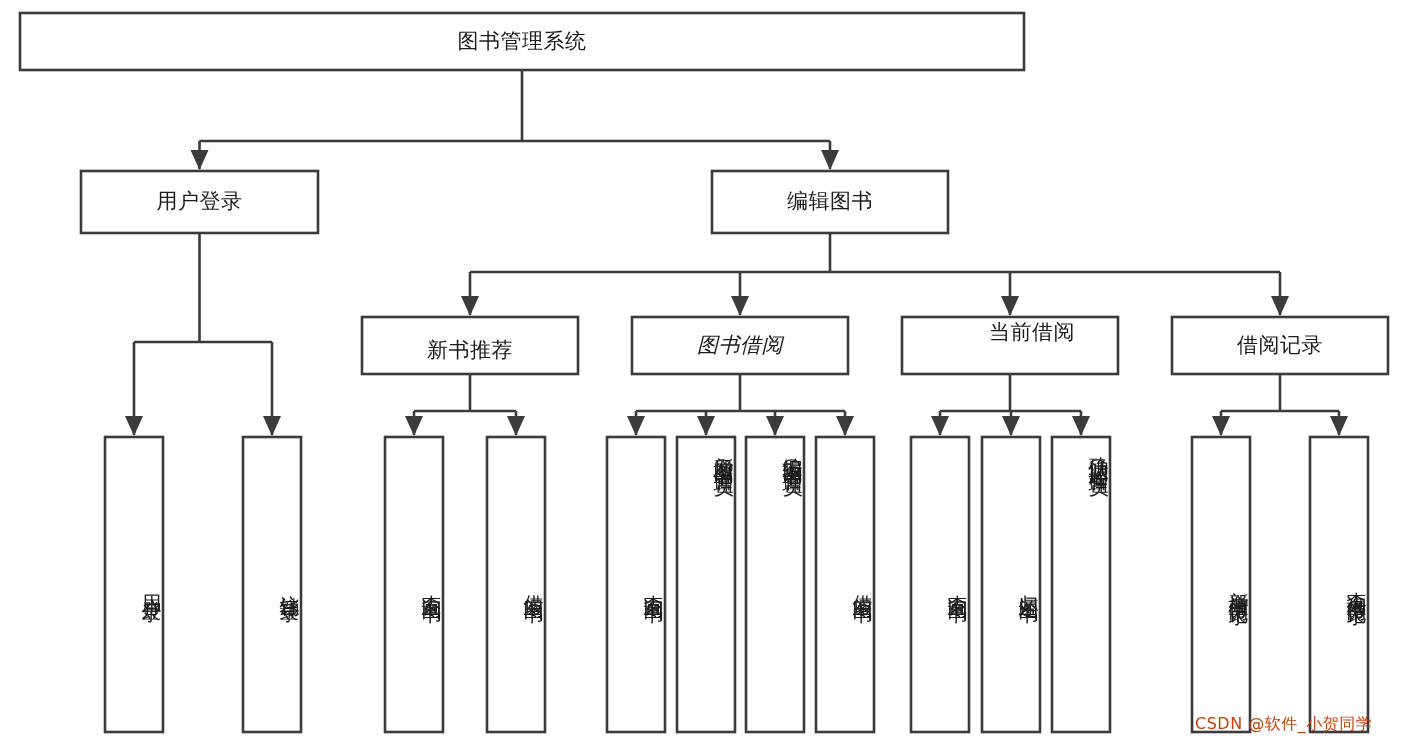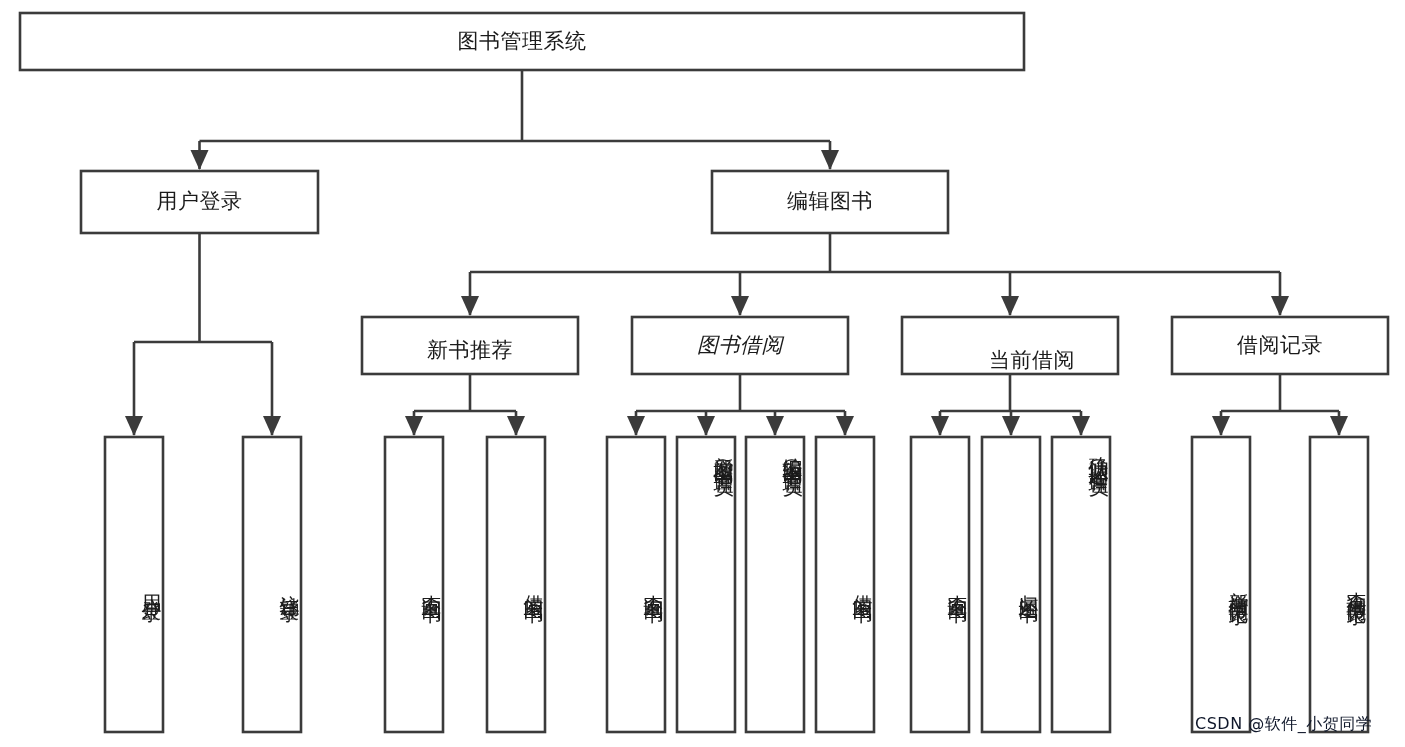--- a/index.html
+++ b/index.html
@@ -63,21 +63,21 @@
   }
   .label.vertical.top-align {
     justify-content: flex-start;
     padding-top: 4px;
   }
   .watermark {
     position: absolute;
     left: 1195px;
     top: 714px;
     font-size: 16px;
-    color: #0f172a;
+    color: #c2410c;
     letter-spacing: 0.5px;
     white-space: nowrap;
     font-family: "DejaVu Sans", "Liberation Sans", sans-serif;
   }
 </style>
 </head>
 <body>
 
 <div id="canvas">
 
@@ -159,21 +159,21 @@
         <rect x="1310" y="437" width="58" height="295" class="node-rect"></rect>
       </g>
   </svg>
 
   <div id="labels">
       <div class="label" style="left: 20px; top: 13px; width: 1004px; height: 57px;">图书管理系统</div>
       <div class="label" style="left: 81px; top: 171px; width: 237px; height: 62px;">用户登录</div>
       <div class="label" style="left: 712px; top: 171px; width: 236px; height: 62px;">编辑图书</div>
       <div class="label" style="left: 362px; top: 317px; width: 216px; height: 67px; text-align: right;">新书推荐</div>
       <div class="label" style="left: 632px; top: 317px; width: 216px; height: 57px; font-style: italic;">图书借阅</div>
-      <div class="label" style="left: 902px; top: 332px; width: 260px; height: 57px; border-radius: 19px;">当前借阅</div>
+      <div class="label" style="left: 902px; top: 304px; width: 260px; height: 57px; border-radius: 19px;">当前借阅</div>
       <div class="label" style="left: 1172px; top: 317px; width: 216px; height: 57px;">借阅记录</div>
       <div class="label vertical" style="left: 105px; top: 437px; width: 58px; height: 295px;">用户登录</div>
       <div class="label vertical" style="left: 243px; top: 437px; width: 58px; height: 295px;">注销登录</div>
       <div class="label vertical" style="left: 385px; top: 437px; width: 58px; height: 295px;">查询图书</div>
       <div class="label vertical" style="left: 487px; top: 437px; width: 58px; height: 295px;">借阅图书</div>
       <div class="label vertical" style="left: 607px; top: 437px; width: 58px; height: 295px;">查询图书</div>
       <div class="label vertical top-align" style="left: 677px; top: 437px; width: 58px; height: 295px;">新增图书（管理员）</div>
       <div class="label vertical top-align" style="left: 746px; top: 437px; width: 58px; height: 295px;">编辑图书（管理员）</div>
       <div class="label vertical" style="left: 816px; top: 437px; width: 58px; height: 295px;">借阅图书</div>
       <div class="label vertical" style="left: 911px; top: 437px; width: 58px; height: 295px;">查询图书</div>

